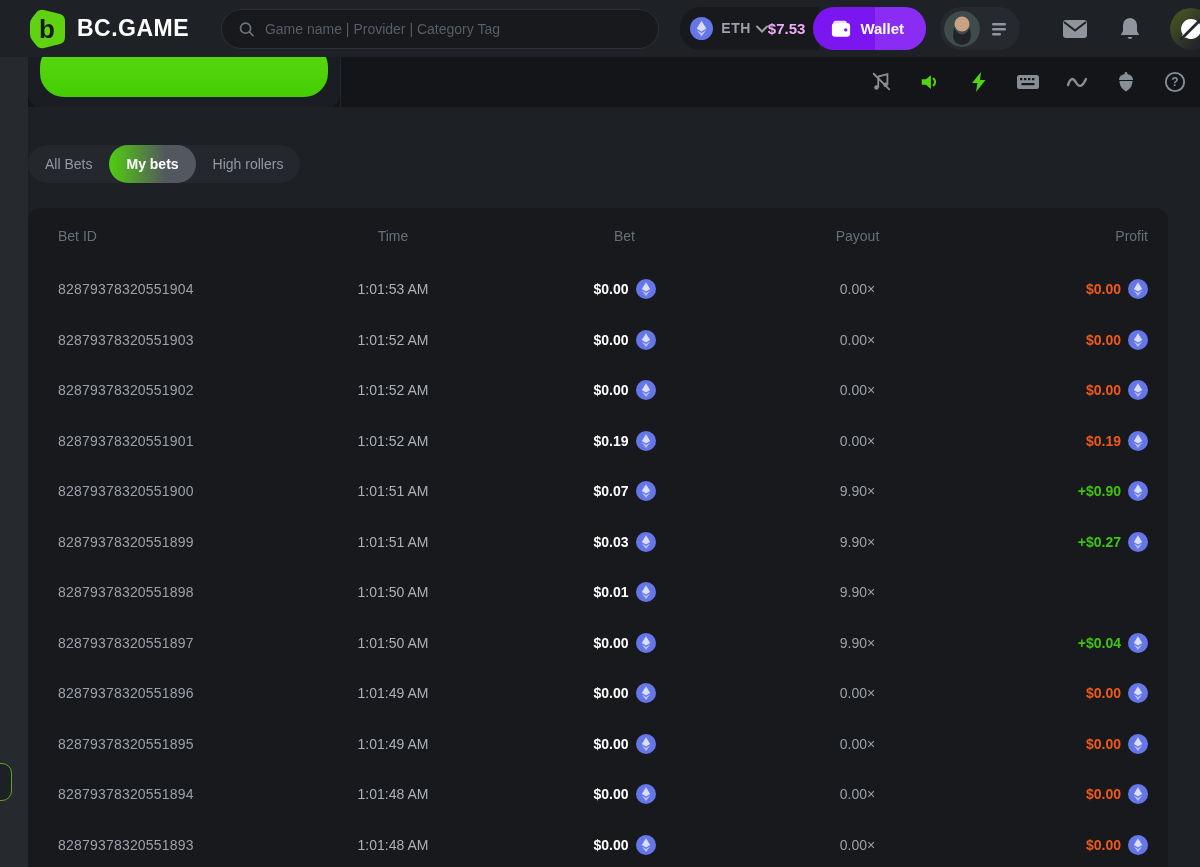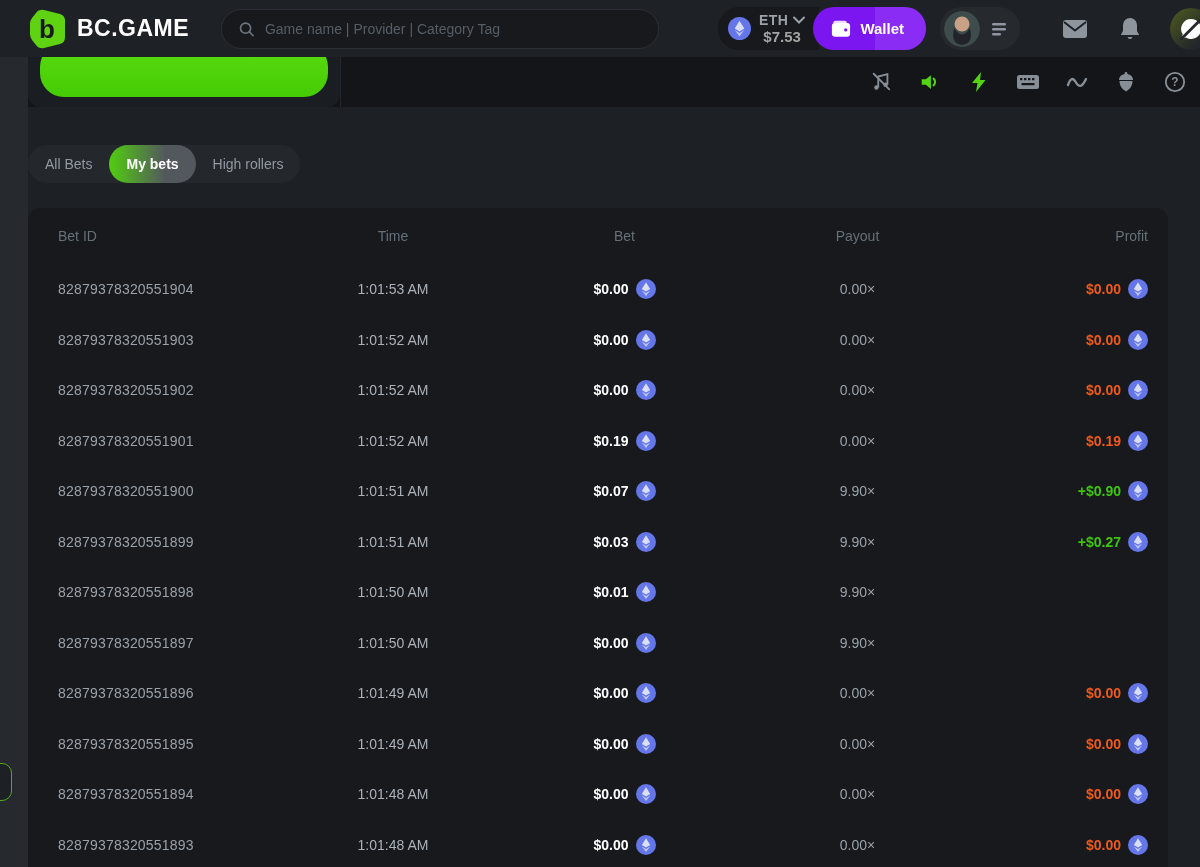--- a/index.html
+++ b/index.html
@@ -27,24 +27,24 @@
   .search input {
     background:transparent; border:none; outline:none; color:#84cc16;
     font-size:14px; width:100%; font-family:"Liberation Sans",sans-serif;
   }
   .search input::placeholder { color:#565e67; }
   .nav-right { margin-left:auto; display:flex; align-items:center; }
   .currency {
     height:43px; background:#17191c; border-radius:21px 0 0 21px;
     display:flex; align-items:center; padding:0 14px 0 10px; gap:8px; cursor:pointer;
   }
-  .cur-col { display:flex; flex-direction:column; align-items:center; line-height:1.15; }
+  .cur-col { display:flex; flex-direction:row; align-items:center; line-height:1.15; }
   .cur-top { display:flex; align-items:center; gap:5px; }
   .cur-code { color:#9aa1a8; font-size:14px; font-weight:700; letter-spacing:.5px; }
-  .balance { color:#a3a3a3; font-size:15px; font-weight:700; }
+  .balance { color:#f0abfc; font-size:15px; font-weight:700; }
   .wallet-btn {
     height:43px; padding:0 22px 0 18px; border:none; border-radius:21px;
     background:linear-gradient(90deg,#7b16f0 0 55%, #8b2cf4 55% 100%);
     color:#fff; font-size:15px; font-weight:700; display:flex; align-items:center; gap:9px;
     cursor:pointer; margin-left:-6px; font-family:"Liberation Sans",sans-serif;
   }
   .profile {
     margin-left:14px; height:43px; background:#26292e; border-radius:21px;
     display:flex; align-items:center; padding:0 12px 0 4px; gap:10px; cursor:pointer;
   }
@@ -422,20 +422,28 @@
         <div class="c2 cell-time">1:01:50 AM</div>
         <div class="c3 cell-bet">
           <span>$0.00</span>
           <svg class="coin" width="20" height="20" viewBox="0 0 20 20">
             <circle cx="10" cy="10" r="10" fill="#6576e8"></circle>
             <path d="M10 3.2 5.8 10.1 10 12.6 14.2 10.1Z" fill="#dfe5fb" opacity=".95"></path>
             <path d="M5.8 11.4 10 17 14.2 11.4 10 13.9Z" fill="#dfe5fb" opacity=".7"></path>
           </svg>
         </div>
         <div class="c4 cell-payout">9.90×</div>
+        <div class="c5 cell-profit pos">
+          <span class="pval">+$0.04</span>
+          <svg class="coin" width="20" height="20" viewBox="0 0 20 20">
+            <circle cx="10" cy="10" r="10" fill="#6576e8"></circle>
+            <path d="M10 3.2 5.8 10.1 10 12.6 14.2 10.1Z" fill="#dfe5fb" opacity=".95"></path>
+            <path d="M5.8 11.4 10 17 14.2 11.4 10 13.9Z" fill="#dfe5fb" opacity=".7"></path>
+          </svg>
+        </div>
       </div>
       <div class="trow row">
         <div class="c1 cell-id">82879378320551896</div>
         <div class="c2 cell-time">1:01:49 AM</div>
         <div class="c3 cell-bet">
           <span>$0.00</span>
           <svg class="coin" width="20" height="20" viewBox="0 0 20 20">
             <circle cx="10" cy="10" r="10" fill="#6576e8"></circle>
             <path d="M10 3.2 5.8 10.1 10 12.6 14.2 10.1Z" fill="#dfe5fb" opacity=".95"></path>
             <path d="M5.8 11.4 10 17 14.2 11.4 10 13.9Z" fill="#dfe5fb" opacity=".7"></path>

